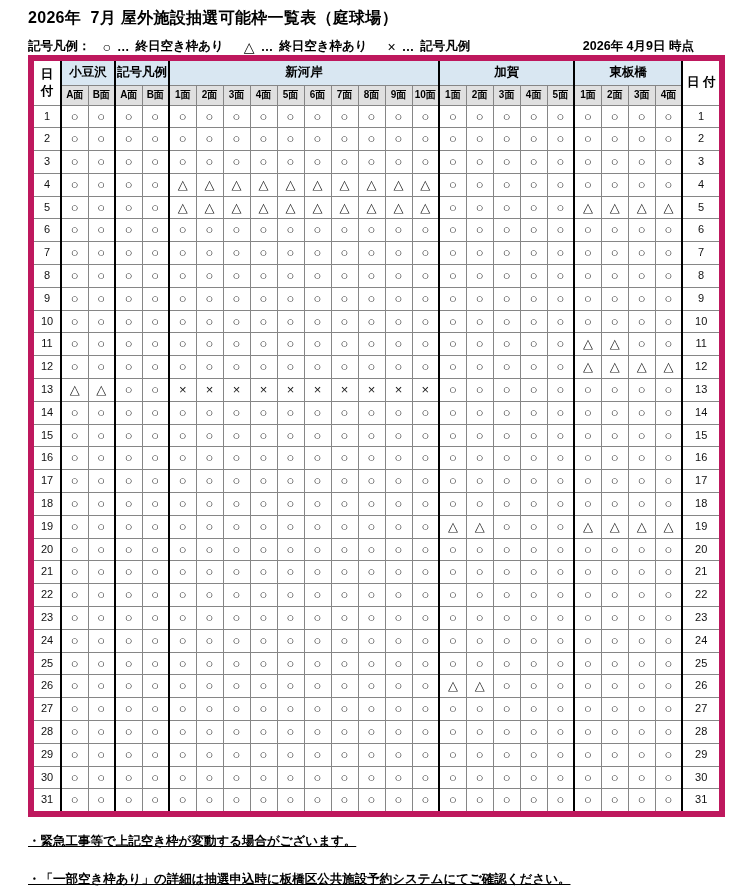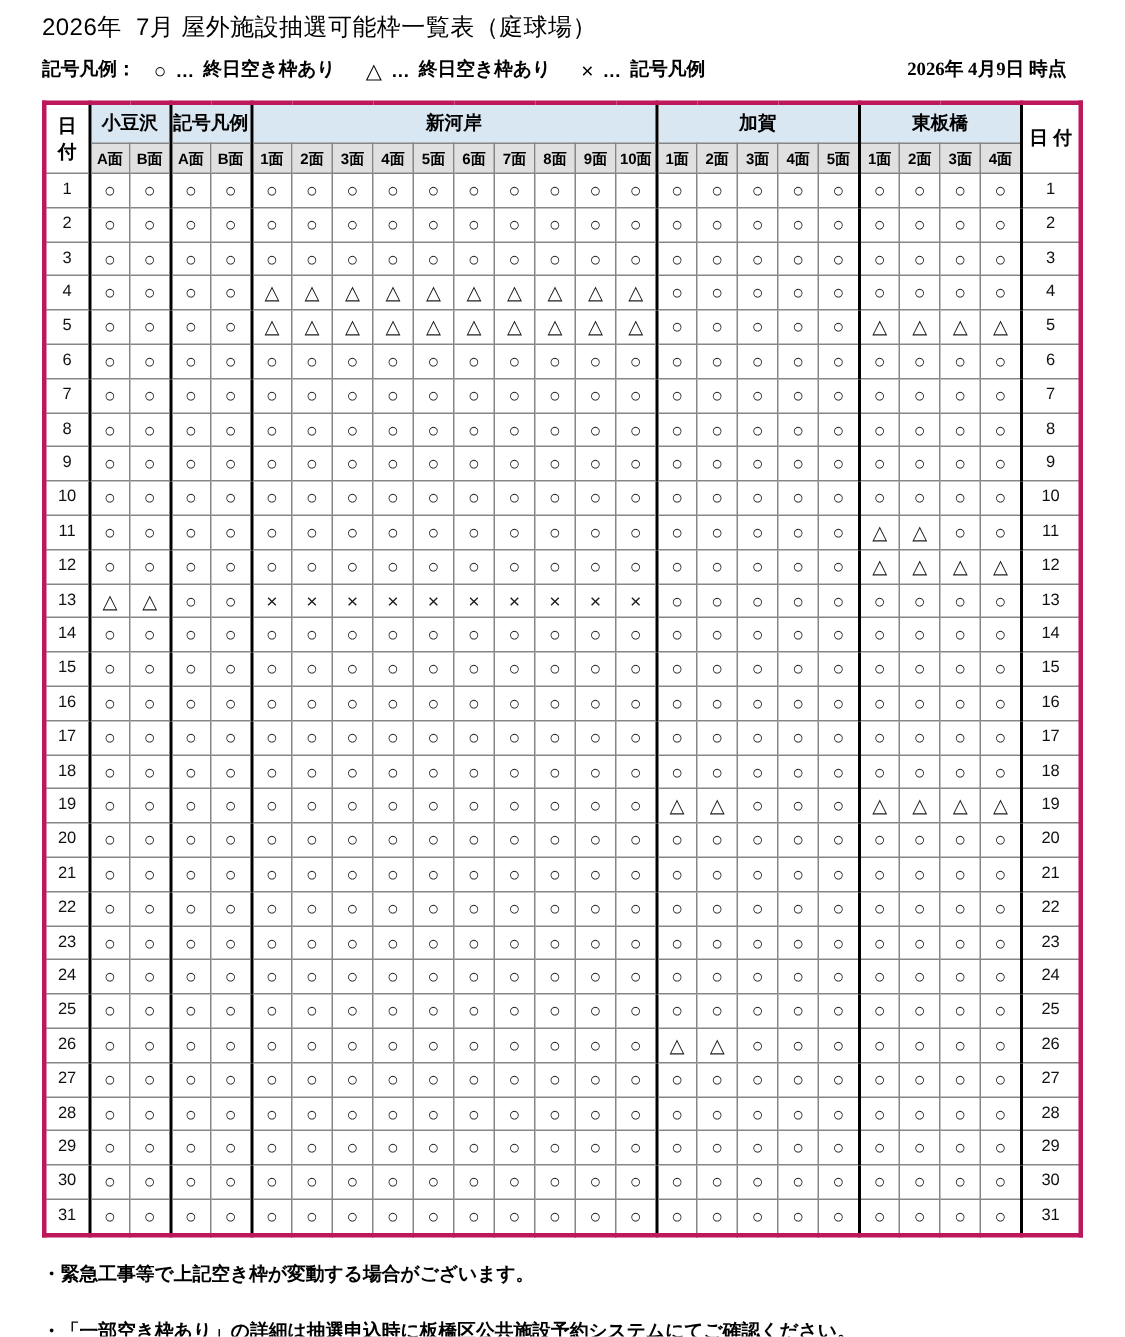--- a/index.html
+++ b/index.html
@@ -7,44 +7,44 @@
   body {
     width: 750px; height: 891px;
     background: #ffffff;
     color: #000;
     font-family: "Liberation Sans", sans-serif;
   }
   .page { padding: 8px 28px 0 28px; }
 
   .title {
     font-size: 16px;
-    font-weight: normal;
+    font-weight: bold;
     white-space: pre;
     letter-spacing: 0.3px;
   }
 
   .legend-row {
     display: flex;
     align-items: center;
     margin-top: 9px;
     font-size: 12.5px;
     font-weight: bold;
   }
   .legend-prefix { margin-right: 12px; }
   .legend-item { display: flex; align-items: center; margin-right: 20px; }
   .legend-symbol { font-size: 14px; font-weight: normal; margin-right: 6px; }
   .legend-sep { margin-right: 6px; }
-  .as-of { margin-left: auto; margin-right: 11px; font-family: Liberation Serif, serif; }
+  .as-of { margin-left: auto; margin-right: 28px; }
 
   table.avail {
     border-collapse: collapse;
     table-layout: fixed;
     width: 694px;
-    margin-top: 12px;
-    border: 3px solid #be185d;
+    margin-top: 0;
+    border: 6px solid #be185d;
   }
   table.avail th, table.avail td {
     border: 1px solid var(--grid-line, #868686);
     text-align: center;
     vertical-align: middle;
     padding: 0;
     overflow: hidden;
   }
   table.avail .gs { border-left: 2px solid #000; }
   tr.group-row th {
@@ -67,20 +67,21 @@
   tbody td { height: 21.8px; line-height: 21.8px; }
   tbody td.sym { font-size: 13px; font-weight: normal; color: #1a1a1a; }
   tbody td.date { font-size: 11px; color: #111; }
 
   .notes { margin-top: 16px; }
   .note {
     font-size: 12.5px;
     font-weight: bold;
     margin-bottom: 21px;
     white-space: pre;
+    text-decoration: underline;
   }
 </style>
 </head>
 <body>
 
 <div class="page">
 
   <div class="title">2026年  7月 屋外施設抽選可能枠一覧表（庭球場）</div>
 
   <div class="legend-row">

